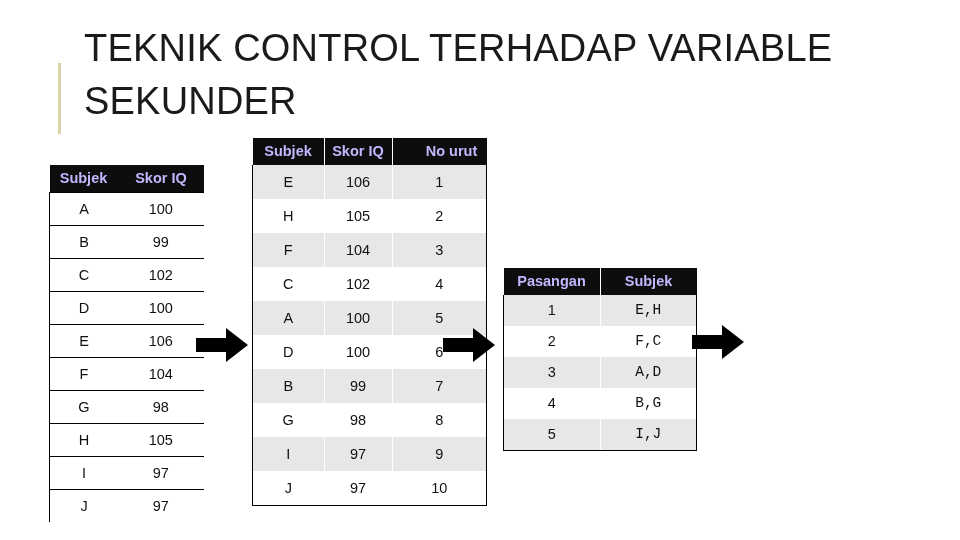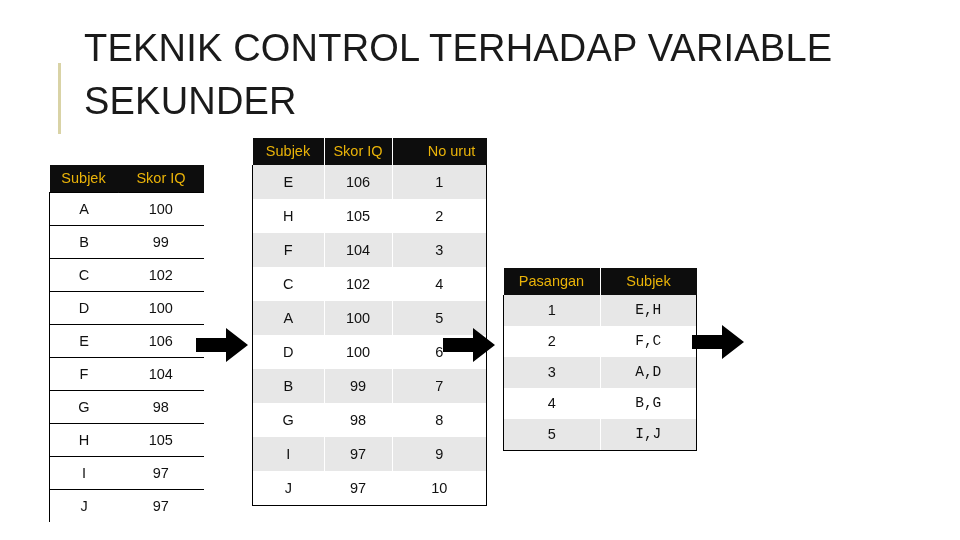--- a/index.html
+++ b/index.html
@@ -42,22 +42,22 @@
 
   
   .tbl {
     position: absolute;
     border-collapse: collapse;
     table-layout: fixed;
     font-size: 14px;
   }
   .tbl th {
     background: #0d0d0d;
-    color: #eab308;
-    font-weight: normal;
+    color: #c4b5fd;
+    font-weight: bold;
     font-size: 14.5px;
     padding: 5px 4px;
     text-align: center;
     line-height: 17px;
     overflow: hidden;
     white-space: nowrap;
   }
   .tbl td {
     text-align: center;
     padding: 5px 4px;

